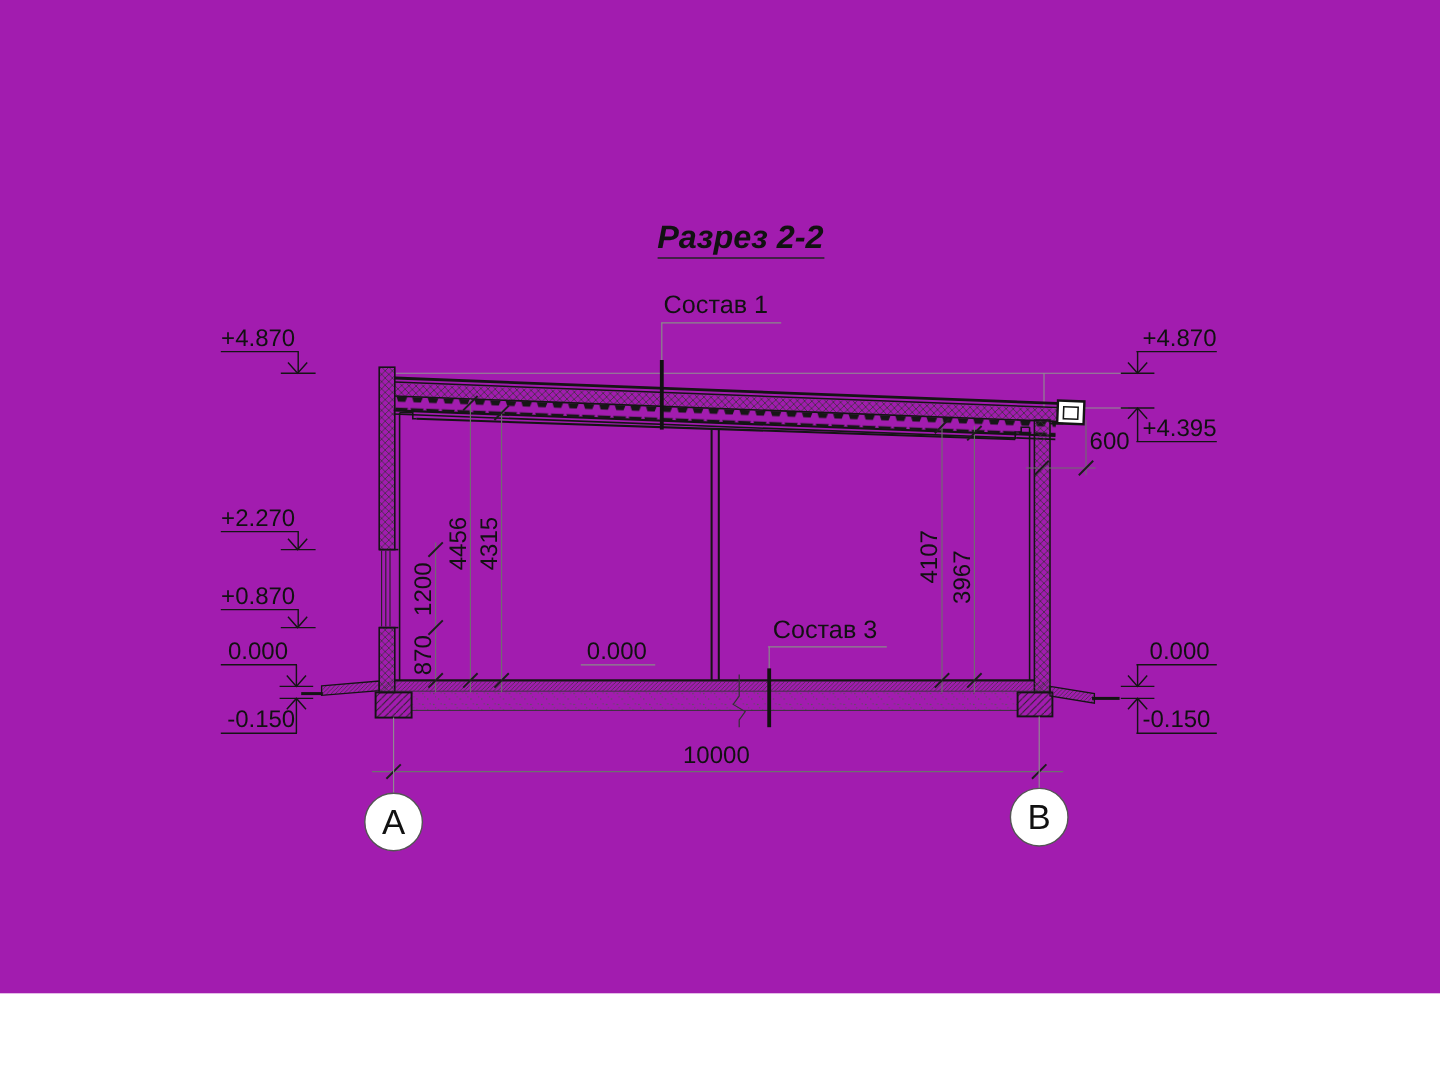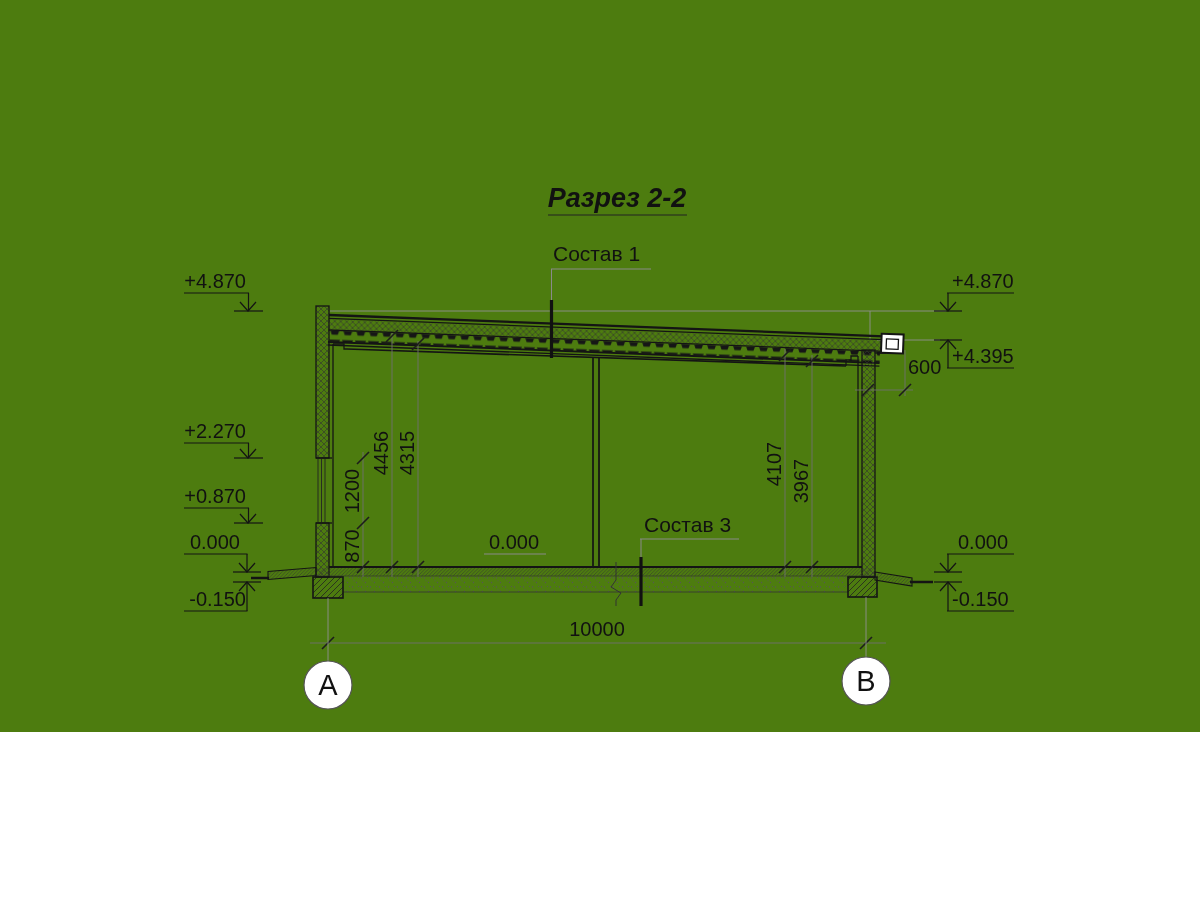--- a/index.html
+++ b/index.html
@@ -1,16 +1,16 @@
 <!DOCTYPE html>
 <html><head>
 <meta charset="utf-8">
 <style>
   html,body{margin:0;padding:0;background:#fff;}
-  #stage{position:relative;width:1200px;height:732px;background:#4d7c0f;overflow:hidden;}
+  #stage{position:relative;width:1200px;height:828px;background:#a21caf;overflow:hidden;}
   svg{display:block;}
   svg text{font-family:"Liberation Sans","DejaVu Sans",sans-serif;fill:#111;}
   .t-title{font-size:27px;font-style:italic;font-weight:600;}
   .t-lbl{font-size:21px;}
   .t-dim{font-size:20px;}
   .t-axis{font-size:29px;}
   .ln{stroke:#141414;stroke-width:1.3;fill:none;}
   .ln2{stroke:#141414;stroke-width:1.8;fill:none;}
   .ln3{stroke:#141414;stroke-width:2.3;fill:none;}
   .lvl{stroke:#141414;stroke-width:1.2;fill:none;}

